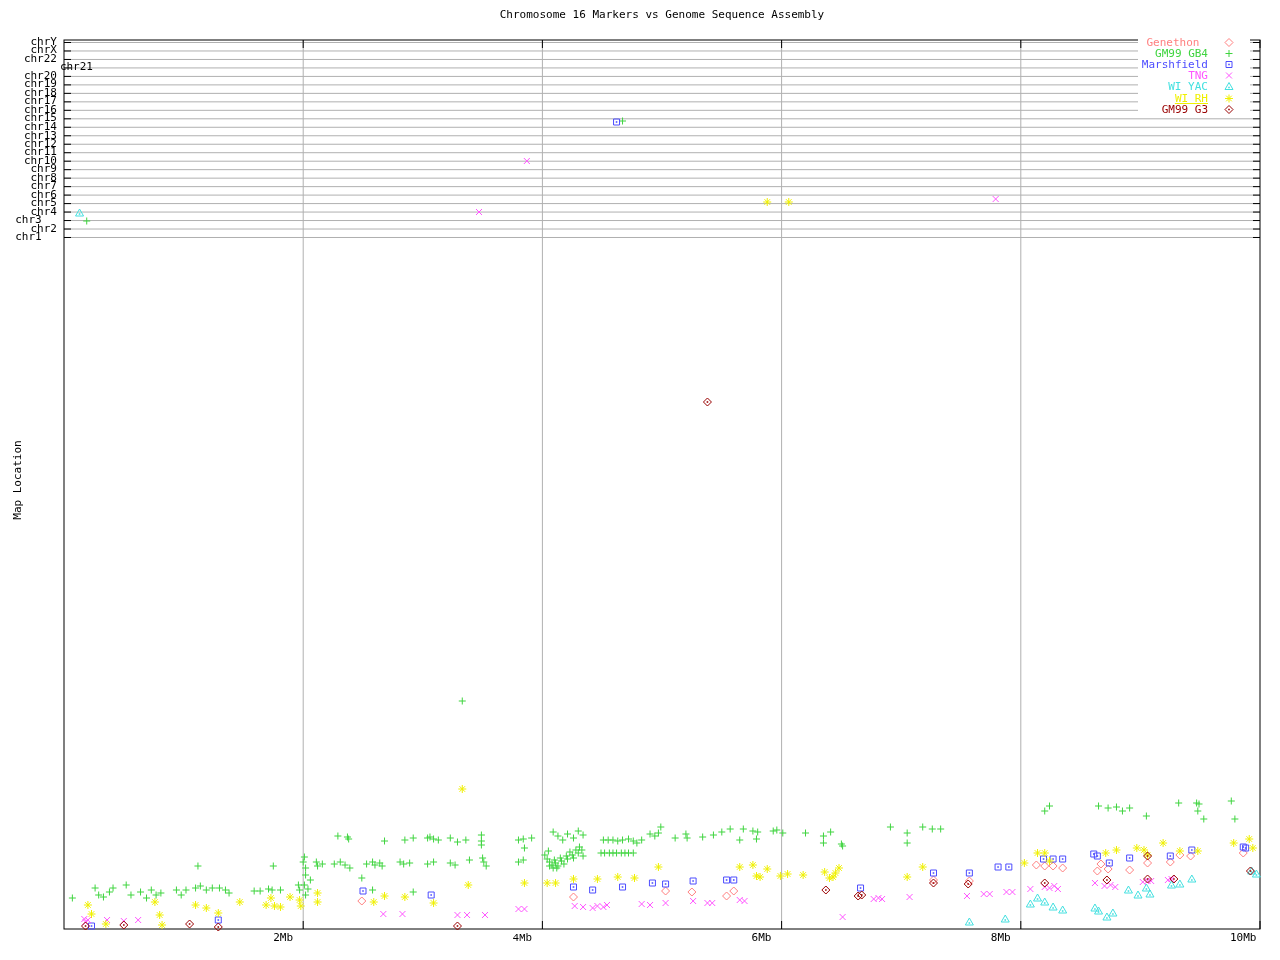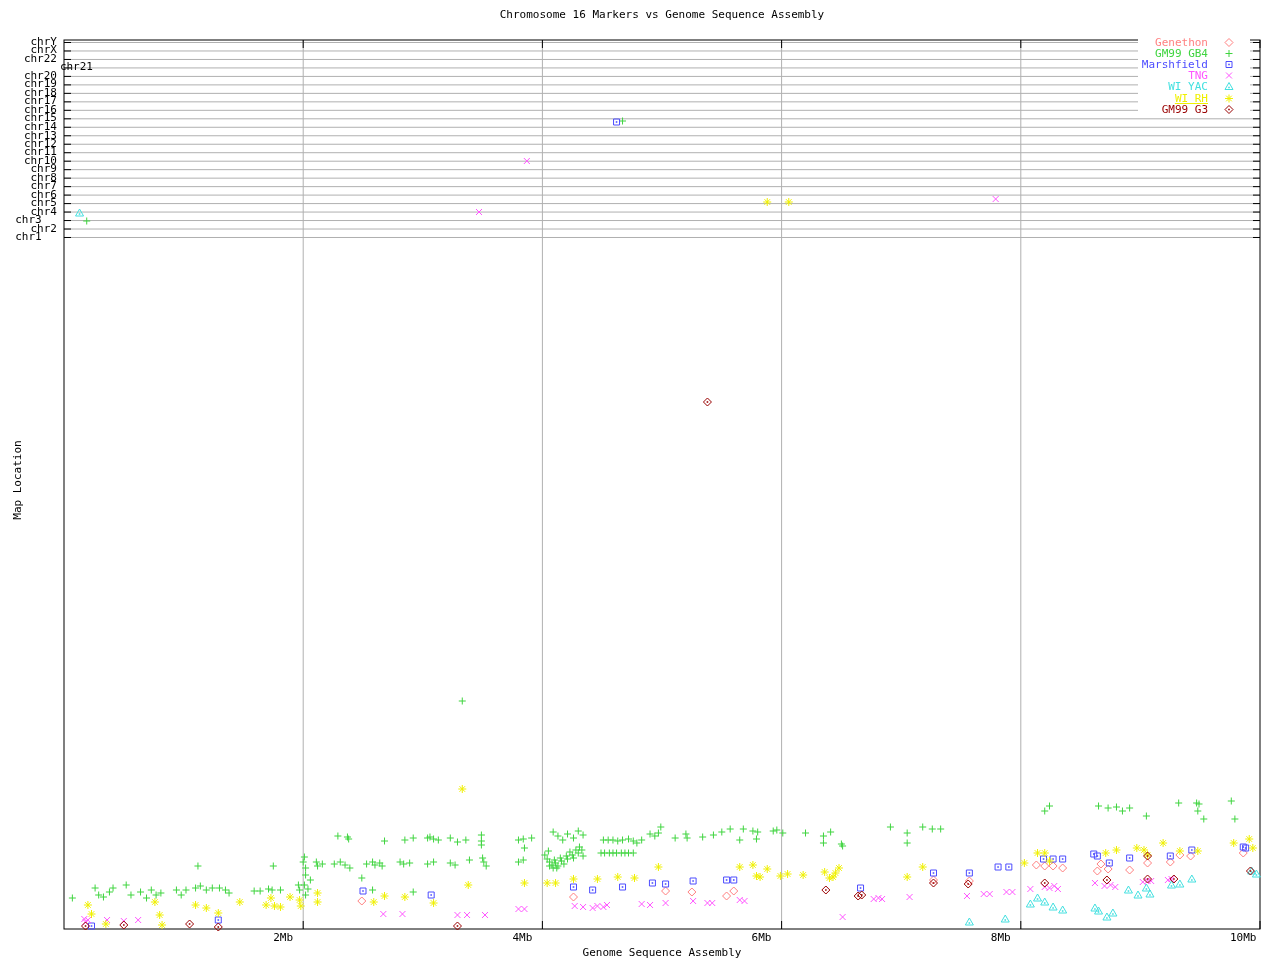--- a/index.html
+++ b/index.html
@@ -1367,21 +1367,20 @@
           <path d="M1173.088 878.2h1.6v1.6h-1.6Z" fill="#990000" stroke="none"></path>
         </g>
         <g>
           <path d="M1250.432 867L1254.432 871L1250.432 875L1246.432 871Z" fill="none" stroke="#990000" stroke-width="1"></path>
           <path d="M1249.632 870.2h1.6v1.6h-1.6Z" fill="#990000" stroke="none"></path>
         </g>
       </g>
     </svg>
   <div class="title">Chromosome 16 Markers vs Genome Sequence Assembly</div>
   <div class="ylabel">Map Location</div>
-  <div class="xlabel">Genome Sequence Assembly</div>
   <div id="chr-labels">
       <div class="chr-label" style="top: 36px;">chrY</div>
       <div class="chr-label" style="top: 44.478px;">chrX</div>
       <div class="chr-label" style="top: 52.956px;">chr22</div>
       <div class="chr-label" style="top: 61.434px; padding-left: 36px;">chr21</div>
       <div class="chr-label" style="top: 69.912px;">chr20</div>
       <div class="chr-label" style="top: 78.39px;">chr19</div>
       <div class="chr-label" style="top: 86.868px;">chr18</div>
       <div class="chr-label" style="top: 95.346px;">chr17</div>
       <div class="chr-label" style="top: 103.824px;">chr16</div>
@@ -1396,28 +1395,28 @@
       <div class="chr-label" style="top: 180.126px;">chr7</div>
       <div class="chr-label" style="top: 188.604px;">chr6</div>
       <div class="chr-label" style="top: 197.082px;">chr5</div>
       <div class="chr-label" style="top: 205.56px;">chr4</div>
       <div class="chr-label" style="top: 214.038px; text-align: center;">chr3</div>
       <div class="chr-label" style="top: 222.516px;">chr2</div>
       <div class="chr-label" style="top: 230.994px; text-align: center;">chr1</div>
     </div>
   <div id="x-tick-labels">
       <div class="x-tick-label" style="left: 303.2px;">2Mb</div>
-      <div class="x-tick-label" style="left: 542.4px;">4Mb</div>
+      <div class="x-tick-label" style="left: 542.4px; font-family: Liberation Mono, monospace;">4Mb</div>
       <div class="x-tick-label" style="left: 781.6px;">6Mb</div>
       <div class="x-tick-label" style="left: 1020.8px;">8Mb</div>
       <div class="x-tick-label" style="left: 1260px;">10Mb</div>
     </div>
   <div class="legend" id="legend">
       <div class="legend-row">
-        <span class="legend-label" style="color: rgb(255, 128, 128);">Genethon</span>
+        <span class="legend-label" style="color: rgb(255, 128, 128); text-align: center;">Genethon</span>
         <span class="legend-marker">
           <svg width="20" height="11" style="position: static;">
             <g>
               <path d="M10 1.5L14 5.5L10 9.5L6 5.5Z" fill="none" stroke="#ff8080" stroke-width="1"></path>
             </g>
           </svg>
         </span>
       </div>
       <div class="legend-row">
         <span class="legend-label" style="color: rgb(63, 212, 63);">GM99 GB4</span>

